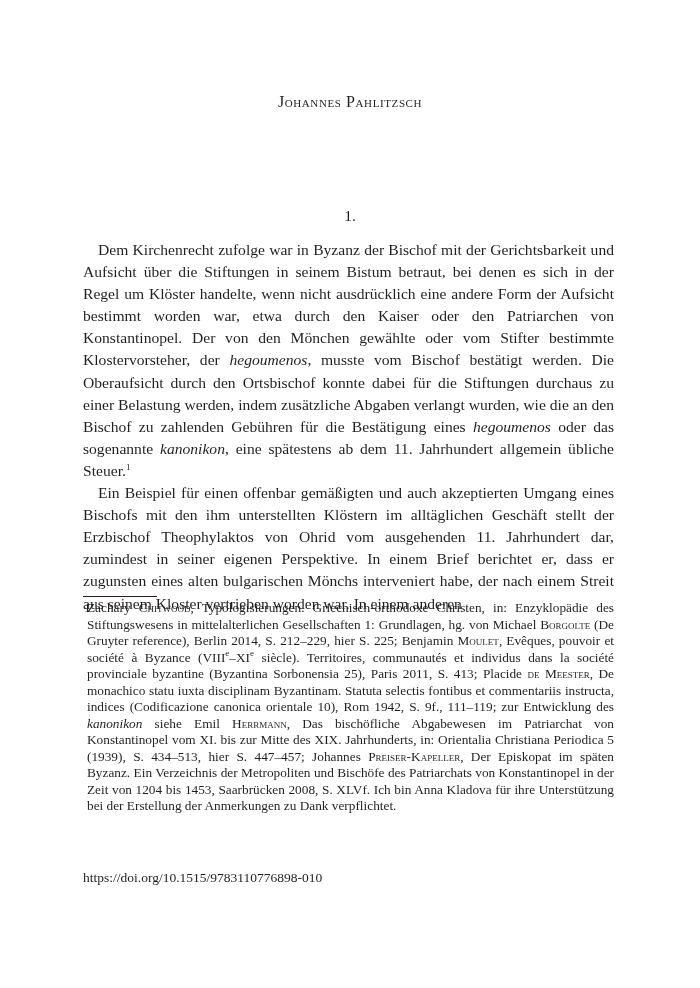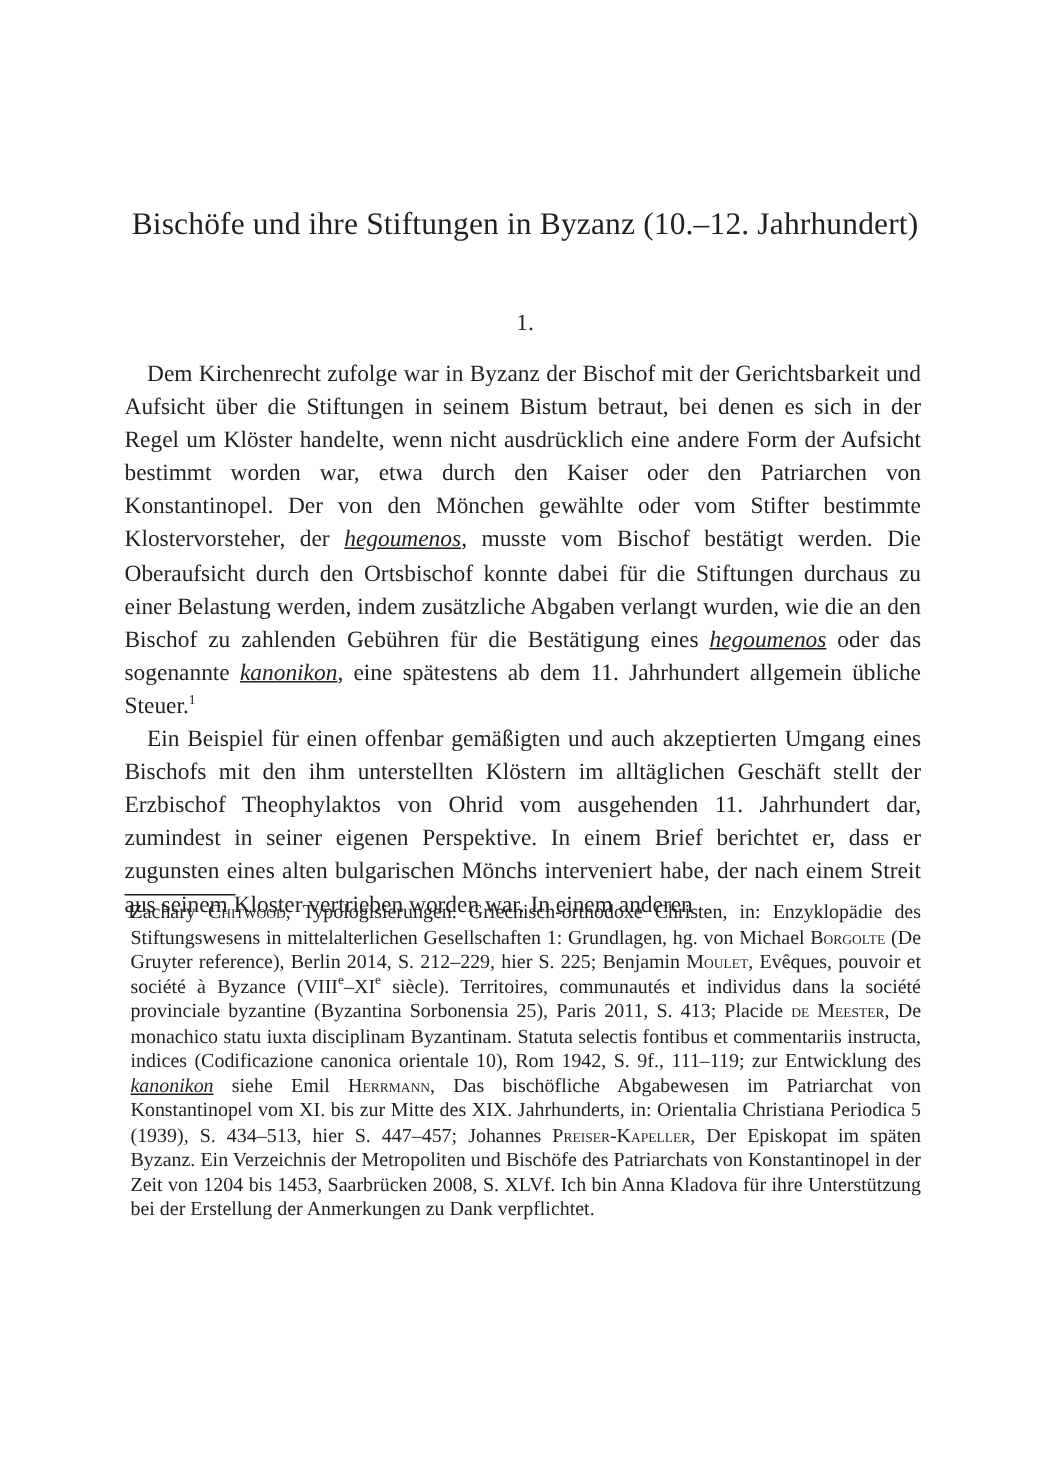--- a/index.html
+++ b/index.html
@@ -16,34 +16,35 @@
   .body-text p { margin: 0; text-indent: 15px; }
   .sc { font-variant: small-caps; }
   sup { font-size: 9px; line-height: 0; vertical-align: 6px; }
   .fn-rule { position: absolute; top: 596px; left: 83px; width: 74px; height: 0;
              border-top: 1px solid #231f20; }
   .footnote { position: absolute; top: 600px; left: 83px; width: 531px;
               font-size: 13.3px; line-height: 16.5px; }
   .fn-num { position: absolute; left: 1px; top: 0; }
   .fn-body { margin-left: 4px; text-align: justify; }
   .doi { position: absolute; top: 870px; left: 83px; font-size: 13.5px; }
-  i { font-style: italic; text-decoration: underline; }
+  i { font-style: italic; }
 </style>
 </head>
 <body>
 
 <div class="page">
-  <div class="title">Bischöfe und ihre Stiftungen in Byzanz (10.–12. Jahrhundert)</div>
+  <div class="author">Johannes Pahlitzsch</div>
   <div class="section-num">1.</div>
 
   <div class="body-text">
     <p><span>Dem Kirchenrecht zufolge war in Byzanz der Bischof mit der Gerichtsbarkeit und Aufsicht über die Stiftungen in seinem Bistum betraut, bei denen es sich in der Regel um Klöster handelte, wenn nicht ausdrücklich eine andere Form der Aufsicht bestimmt worden war, etwa durch den Kaiser oder den Patriarchen von Konstantinopel. Der von den Mönchen gewählte oder vom Stifter bestimmte Klostervorsteher, der </span><i>hegoumenos</i><span>, musste vom Bischof bestätigt werden. Die Oberaufsicht durch den Ortsbischof konnte dabei für die Stiftungen durchaus zu einer Belastung werden, indem zusätzliche Abgaben verlangt wurden, wie die an den Bischof zu zahlenden Gebühren für die Bestätigung eines </span><i>hegoumenos</i><span> oder das sogenannte </span><i>kanonikon</i><span>, eine spätestens ab dem 11. Jahrhundert allgemein übliche Steuer.</span><sup>1</sup></p>
     <p><span>Ein Beispiel für einen offenbar gemäßigten und auch akzeptierten Umgang eines Bischofs mit den ihm unterstellten Klöstern im alltäglichen Geschäft stellt der Erzbischof Theophylaktos von Ohrid vom ausgehenden 11. Jahrhundert dar, zumindest in seiner eigenen Perspektive. In einem Brief berichtet er, dass er zugunsten eines alten bulgarischen Mönchs interveniert habe, der nach einem Streit aus seinem Kloster vertrieben worden war. In einem anderen</span></p>
   </div>
 
   <div class="fn-rule"></div>
 
   <div class="footnote">
     <span class="fn-num">1</span>
     <div class="fn-body"><span>Zachary </span><span class="sc">Chitwood</span><span>, Typologisierungen. Griechisch-orthodoxe Christen, in: Enzyklopädie des Stiftungswesens in mittelalterlichen Gesellschaften 1: Grundlagen, hg. von Michael </span><span class="sc">Borgolte</span><span> (De Gruyter reference), Berlin 2014, S. 212–229, hier S. 225; Benjamin </span><span class="sc">Moulet</span><span>, Evêques, pouvoir et société à Byzance (VIII</span><sup>e</sup><span>–XI</span><sup>e</sup><span> siècle). Territoires, communautés et individus dans la société provinciale byzantine (Byzantina Sorbonensia 25), Paris 2011, S. 413; Placide </span><span class="sc">de Meester</span><span>, De monachico statu iuxta disciplinam Byzantinam. Statuta selectis fontibus et commentariis instructa, indices (Codificazione canonica orientale 10), Rom 1942, S. 9f., 111–119; zur Entwicklung des </span><i>kanonikon</i><span> siehe Emil </span><span class="sc">Herrmann</span><span>, Das bischöfliche Abgabewesen im Patriarchat von Konstantinopel vom XI. bis zur Mitte des XIX. Jahrhunderts, in: Orientalia Christiana Periodica 5 (1939), S. 434–513, hier S. 447–457; Johannes </span><span class="sc">Preiser-Kapeller</span><span>, Der Episkopat im späten Byzanz. Ein Verzeichnis der Metropoliten und Bischöfe des Patriarchats von Konstantinopel in der Zeit von 1204 bis 1453, Saarbrücken 2008, S. XLVf. Ich bin Anna Kladova für ihre Unterstützung bei der Erstellung der Anmerkungen zu Dank verpflichtet.</span></div>
   </div>
 
+  <div class="doi">https://doi.org/10.1515/9783110776898-010</div>
 </div>
 
 </body></html>

